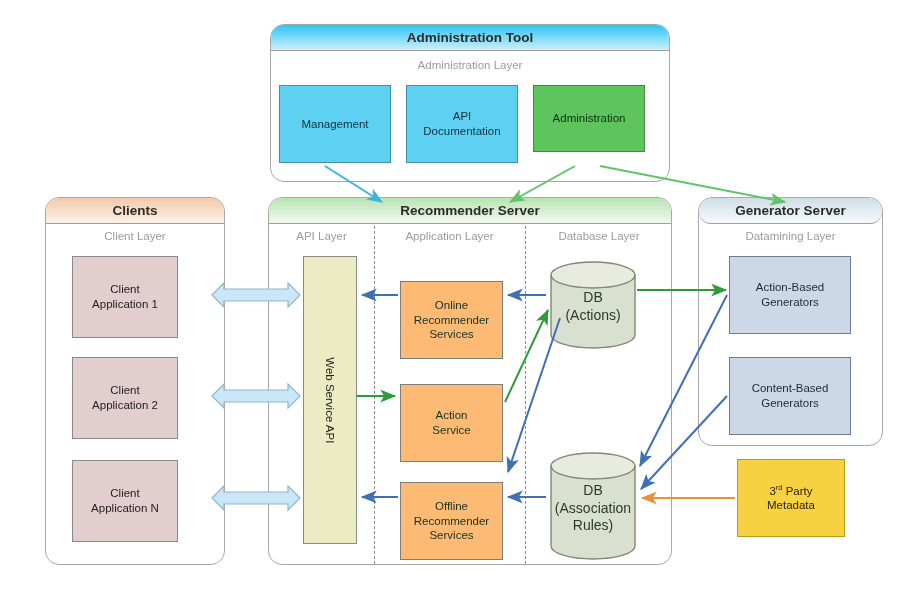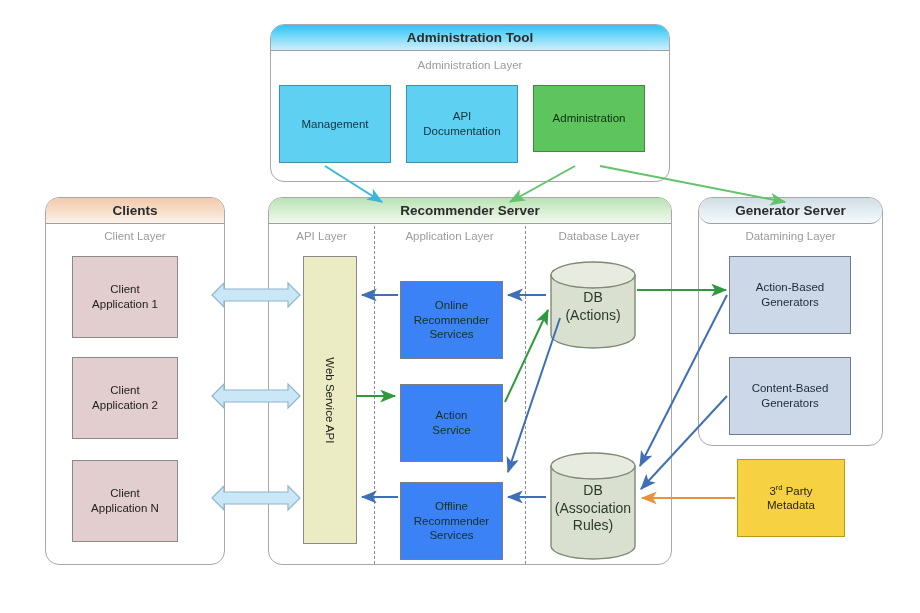--- a/index.html
+++ b/index.html
@@ -58,21 +58,21 @@
     text-align:center;
     font-size:11.5px;
     line-height:1.28;
     color:#1d2b33;
     padding:2px;
   }
   .n-cyan{background:#5ed0f2;border-color:#3f8fae;color:#10323f;}
   .n-green{background:#5ec45e;border-color:#3e8a3e;color:#0f2e0f;}
   .n-client{background:#e2cdcf;border-color:#8a8a8a;color:#222;}
   .n-api{background:#ebecc3;border-color:#8a8a8a;color:#222;}
-  .n-svc{background:#3b82f6;border-color:#7d7d7d;color:#16321f;}
+  .n-svc{background:#fdba74;border-color:#7d7d7d;color:#16321f;}
   .n-gen{background:#ccd8e8;border-color:#6f7c8c;color:#1b2a38;}
   .n-meta{background:#f6d243;border-color:#b99a14;color:#2b2405;}
 
   .vert-text{
     transform:rotate(90deg);
     white-space:nowrap;
     font-size:11.5px;
   }
   
   .cyl{position:absolute;}

